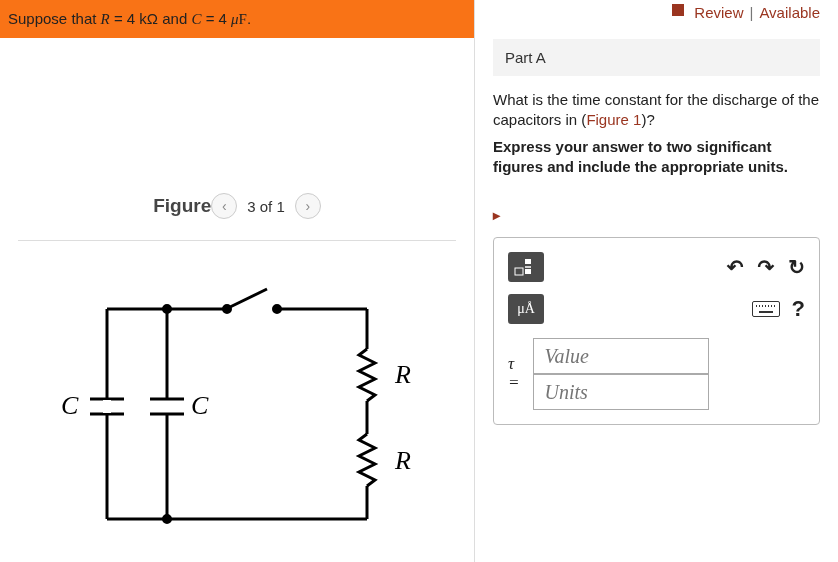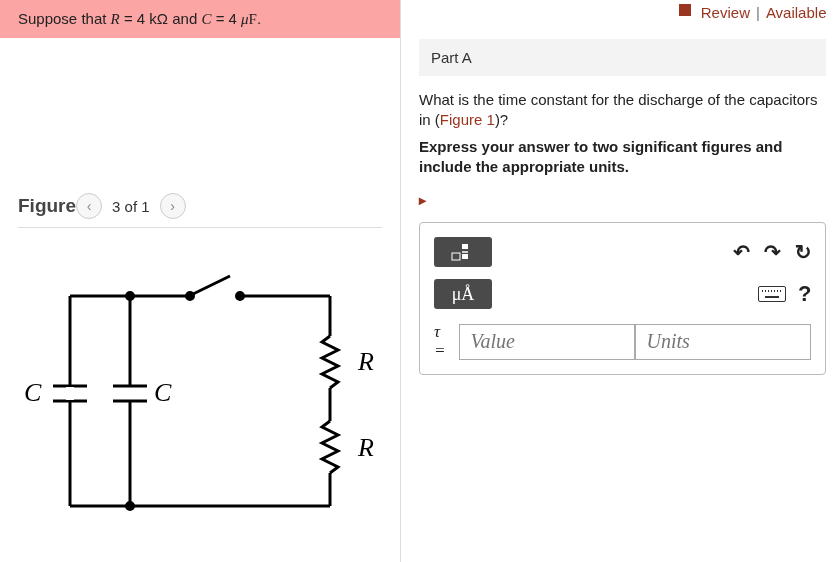--- a/index.html
+++ b/index.html
@@ -1,52 +1,52 @@
 <!DOCTYPE html>
 <html><head>
 <meta charset="utf-8">
 <style>
 *{box-sizing:border-box;margin:0;padding:0}
 body{font-family:Arial,Helvetica,sans-serif;font-size:14px;color:#333;background:#fff;width:838px;height:562px;overflow:hidden;position:relative}
 .container{display:flex;height:100%}
 .left{width:475px;padding:0;border-right:1px solid #ddd}
 .right{flex:1;padding:0 18px}
-.problem-bar{background:#fca5a5;padding:10px 18px;margin-bottom:2px}
+.problem-bar{background:#f97316;padding:10px 8px;margin-bottom:2px}
 .problem-text{font-size:15px;color:#222}
-.fig-header{display:flex;align-items:center;justify-content:flex-start;padding:0 18px;margin-top:155px;margin-bottom:8px}
+.fig-header{display:flex;align-items:center;justify-content:center;padding:0 18px;margin-top:155px;margin-bottom:21px}
 .fig-title{font-size:19px;font-weight:bold;color:#454545}
 .pager{display:flex;align-items:center;gap:10px}
 .pbtn{width:26px;height:26px;border:1px solid #ccc;border-radius:50%;background:#f7f7f7;display:flex;align-items:center;justify-content:center;color:#888;cursor:pointer;font-size:14px}
 .pcount{font-size:15px;color:#333}
 .fig-hr{border:none;border-top:1px solid #ddd;margin:0 18px 28px}
 .circuit{display:flex;justify-content:center}
 .top-links{display:flex;justify-content:flex-end;gap:6px;padding:4px 0 18px;color:#777;font-size:15px;}
 .top-links .sq{display:inline-block;width:12px;height:12px;background:#9a3520;margin-right:4px;vertical-align:middle}
 .top-links a{color:#9a3520;text-decoration:none}
 .part-head{background:#f3f3f3;padding:10px 12px;font-weight:normal;font-size:15px;margin-bottom:14px}
 .q-text{font-size:15px;line-height:1.35;margin-bottom:6px;color:#222}
 .fig-link{color:#9a3520}
-.instr{font-weight:bold;font-size:15px;line-height:1.35;margin-bottom:15px;color:#222}
+.instr{font-weight:bold;font-size:15px;line-height:1.35;margin-bottom:30px;color:#222}
 .hints{color:#9a3520;font-weight:bold;font-size:14px;margin-bottom:14px;display:flex;align-items:center;gap:6px;cursor:pointer}
 .ans-box{border:1px solid #bbb;border-radius:4px;padding:14px}
 .toolbar{display:flex;justify-content:space-between;align-items:center;margin-bottom:12px}
 .tool-left{display:flex;gap:8px}
-.tbtn{width:58px;height:30px;border-radius:3px;display:flex;align-items:center;justify-content:center;color:#fff;font-size:18px;cursor:pointer}
+.tbtn{width:36px;height:30px;border-radius:3px;display:flex;align-items:center;justify-content:center;color:#fff;font-size:14px;cursor:pointer}
 .tbtn-dark{background:#4a4a4a}
 .tool-right{display:flex;gap:14px;align-items:center}
 .ticon{cursor:pointer;font-size:20px;color:#222;font-weight:bold}
 .row2{display:flex;justify-content:space-between;align-items:center;margin-bottom:14px}
 .kb-help{display:flex;gap:12px;align-items:center}
 .kb{width:28px;height:16px;border:1px solid #333;border-radius:2px;position:relative}
 .kb:before{content:"";position:absolute;top:3px;left:3px;right:3px;height:2px;background:repeating-linear-gradient(90deg,#333 0 1px,transparent 1px 3px)}
 .kb:after{content:"";position:absolute;bottom:3px;left:6px;right:6px;height:2px;background:#333}
 .qmark{font-size:22px;font-weight:bold;color:#222;cursor:pointer}
 .inputs{display:flex;align-items:center;gap:14px}
 .tau{font-size:17px;font-style:italic;font-family:"Times New Roman",serif;color:#222;line-height:1.1}
-.fields{display:flex;flex-direction:row}
+.fields{display:flex;flex-direction:column}
 .field{width:176px;height:36px;border:1px solid #aaa;padding:4px 10px;font-size:20px;font-style:italic;font-family:"Times New Roman",serif;color:#999;background:#fff}
 .serif{font-family:"Times New Roman",serif}
 .it{font-style:italic}
 </style>
 </head>
 <body>
 
 <div class="container">
   <div class="left">
     <div class="problem-bar">

